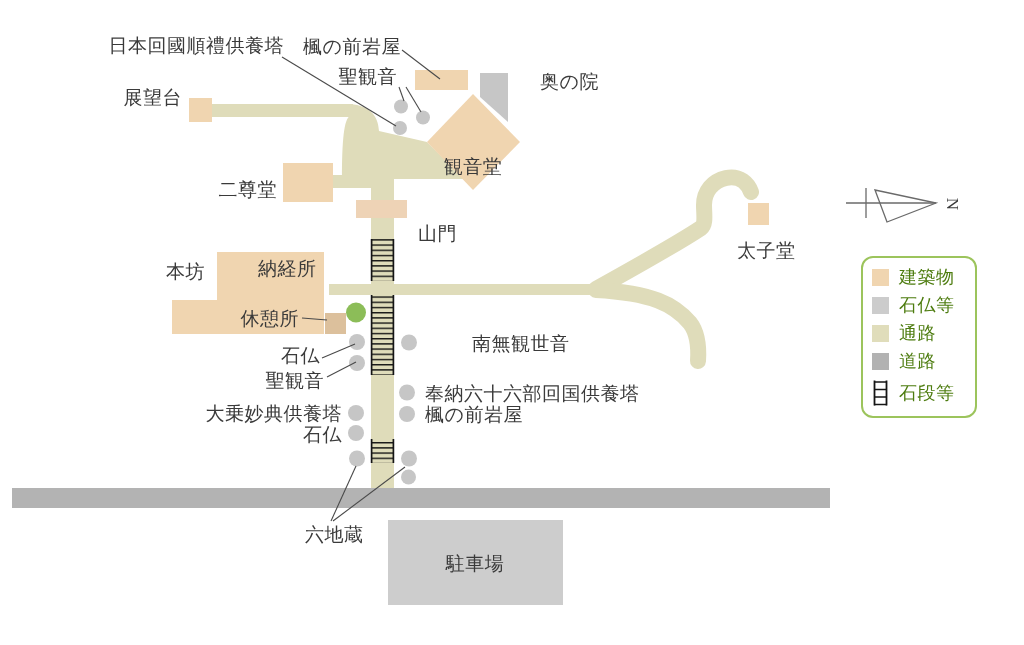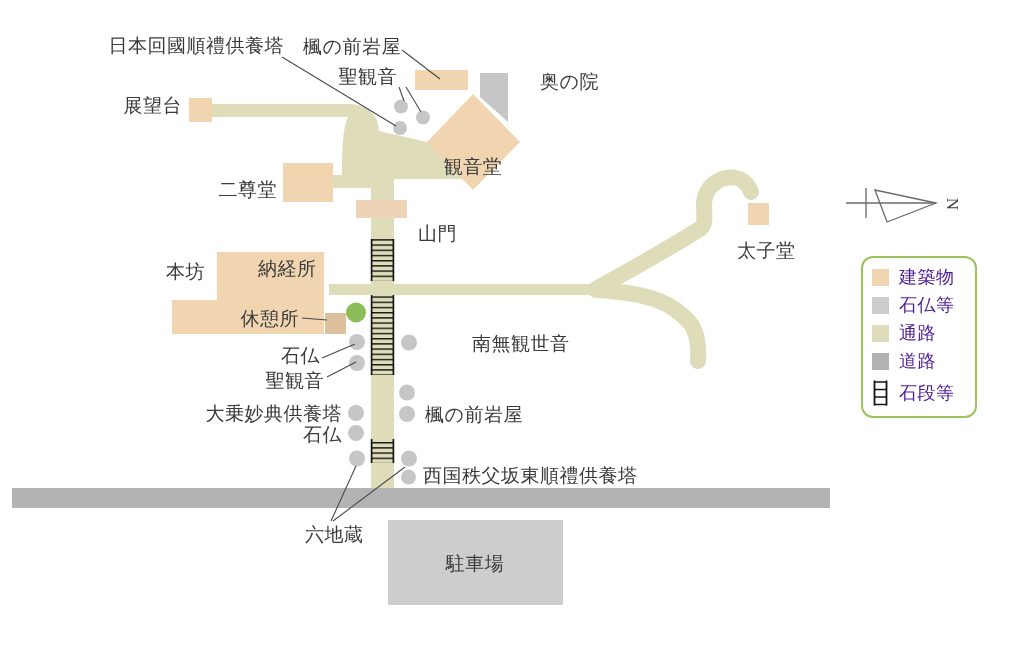--- a/index.html
+++ b/index.html
@@ -16,21 +16,21 @@
   .compass-n{
     position:absolute;left:946px;top:194px;font-size:17px;color:#3a3a3a;
     transform:rotate(90deg);font-weight:400;
   }
   .legend{
     position:absolute;left:861px;top:256px;width:116px;box-sizing:border-box;
     background:#ffffff;border:2px solid #9cc45c;border-radius:12px;
     padding:10px 10px 10px 9px;display:flex;flex-direction:column;gap:10px;
   }
   .legend-row{display:flex;align-items:center;gap:10px;}
-  .legend-row .txt{font-size:18px;color:#4c1d95;letter-spacing:.5px;line-height:1;}
+  .legend-row .txt{font-size:18px;color:#4d7c0f;letter-spacing:.5px;line-height:1;}
   .sw{width:17px;height:17px;flex:none;}
   .sw-building{background:#f0d5b0;}
   .sw-stone{background:#cccccc;}
   .sw-path{background:#e0ddbb;}
   .sw-road{background:#b2b2b2;}
   .ladder-ic{flex:none;}
 </style>
 </head>
 <body>
 
@@ -114,34 +114,34 @@
       <line x1="846" y1="203" x2="936" y2="203"></line>
       <line x1="866" y1="188" x2="866" y2="218"></line>
       <polygon points="875,190 887,222 936,203"></polygon>
     </g>
   </svg>
 
   <div class="lbl" style="right:740px;top:36px;">日本回國順禮供養塔</div>
   <div class="lbl" style="left:303px;top:37px;">楓の前岩屋</div>
   <div class="lbl" style="right:627px;top:67px;">聖観音</div>
   <div class="lbl" style="left:540px;top:72px;">奥の院</div>
-  <div class="lbl" style="right:842px;top:96px;">展望台</div>
+  <div class="lbl" style="right:842px;top:88px;">展望台</div>
   <div class="lbl center" style="left:473px;top:142px;margin-top:24px;">観音堂</div>
   <div class="lbl" style="right:747px;top:180px;">二尊堂</div>
   <div class="lbl" style="left:418px;top:224px;">山門</div>
   <div class="lbl" style="left:166px;top:262px;">本坊</div>
   <div class="lbl" style="left:258px;top:259px;">納経所</div>
   <div class="lbl" style="right:725px;top:309px;">休憩所</div>
   <div class="lbl" style="right:704px;top:346px;">石仏</div>
   <div class="lbl" style="right:700px;top:371px;">聖観音</div>
   <div class="lbl" style="left:425px;top:334px;margin-left:47px;">南無観世音</div>
+  <div class="lbl" style="left:425px;top:384px;">奉納六十六部回国供養塔</div>
   <div class="lbl" style="left:425px;top:405px;">楓の前岩屋</div>
   <div class="lbl" style="right:682px;top:404px;">大乗妙典供養塔</div>
   <div class="lbl" style="right:682px;top:425px;">石仏</div>
-  <div class="lbl" style="left:423px;top:466px;">西国秩父坂東順禮供養塔</div>
   <div class="lbl" style="left:277px;top:525px;margin-left:28px;">六地蔵</div>
   <div class="lbl center" style="left:475px;top:563px;">駐車場</div>
   <div class="lbl" style="left:737px;top:241px;">太子堂</div>
 
   <div class="compass-n">N</div>
 
   <div class="legend">
     <div class="legend-row">
       <span class="sw sw-building"></span>
       <span class="txt">建築物</span>

